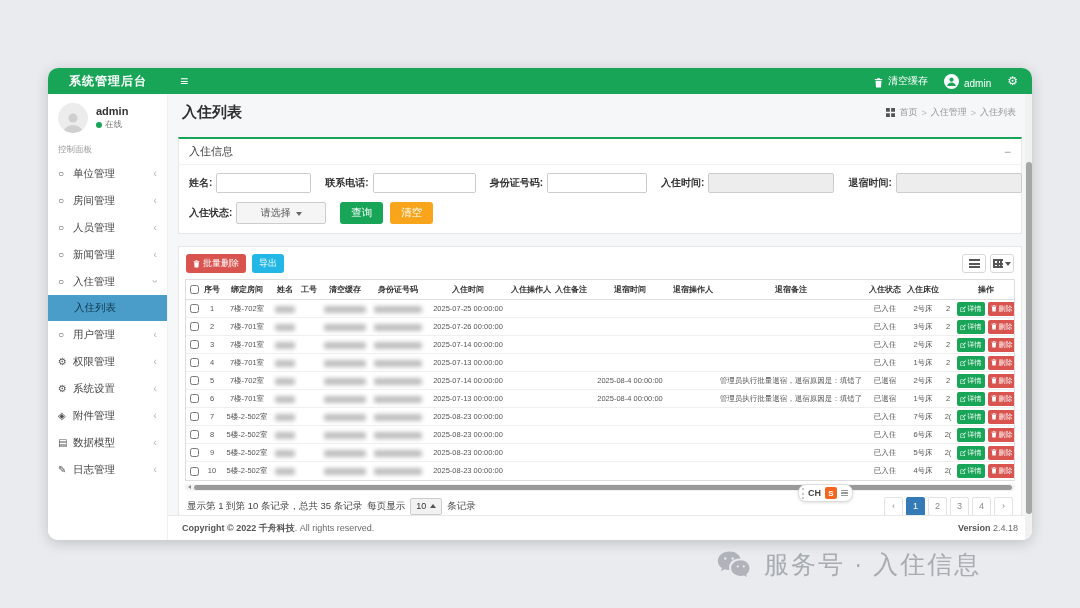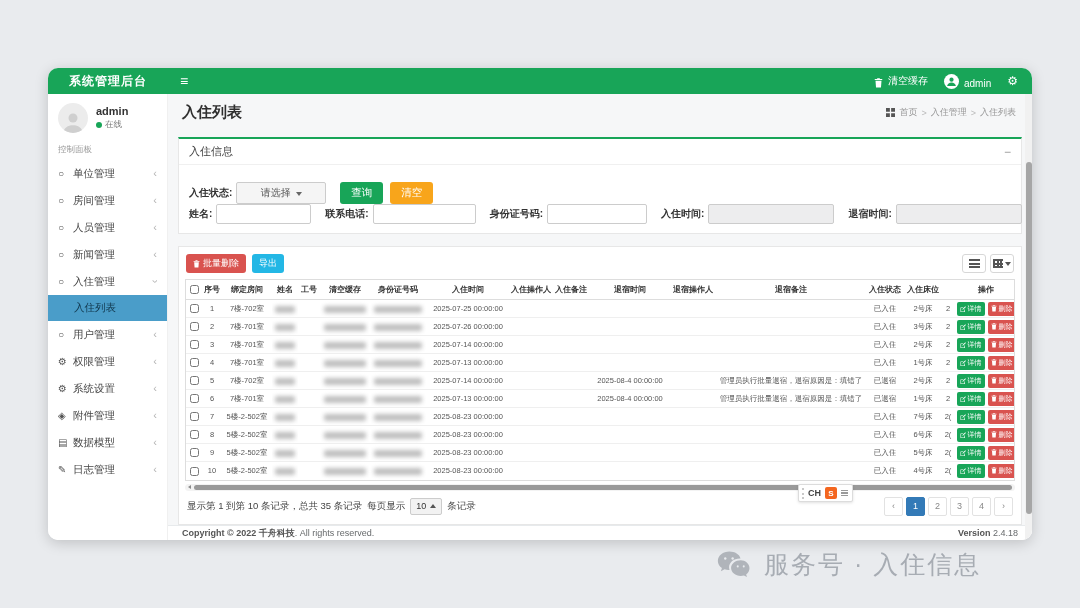--- a/index.html
+++ b/index.html
@@ -100,30 +100,30 @@
 
   .pagination-bar { display:flex; align-items:center; justify-content:space-between; padding:6px 8px 8px; }
   .pg-left { display:flex; align-items:center; gap:5px; font-size:9.5px; color:#444; }
   .page-size-box { border:1px solid #ccc; background:#f2f2f2; border-radius:2px; height:17px; padding:0 5px;
                    display:flex; align-items:center; gap:4px; font-size:9px; color:#333; cursor:pointer; }
   .pg-pages { display:flex; gap:3px; }
   .page-btn { min-width:19px; height:19px; border:1px solid #e2e2e2; background:#fff; border-radius:2px;
               font-size:9px; color:#888; display:flex; align-items:center; justify-content:center; cursor:pointer; font-family:inherit; }
   .page-btn.active { background:#337ab7; border-color:#337ab7; color:#fff; }
 
-  .footer { height:15px; background:#fff; border-top:1px solid #e7eaec; display:flex; align-items:center;
+  .footer { height:25px; background:#fff; border-top:1px solid #e7eaec; display:flex; align-items:center;
             justify-content:space-between; padding:0 14px; font-size:9px; color:#676a6c; }
   .fbold { font-weight:bold; color:#555; }
 
   .vscroll { position:absolute; top:26px; right:0; width:7px; height:446px; background:#f1f1f1; }
   .vthumb { position:absolute; top:68px; left:0.5px; width:6px; height:352px; background:#a6a6a6; border-radius:3px; }
 
   
   .ime-bar { position:absolute; left:798px; top:484px; height:18px; background:#fff; border:1px solid #dcdcdc;
-             border-radius:2px; box-shadow:0 1px 3px rgba(0,0,0,.12); display:flex; align-items:center; gap:4px; padding:0 4px 0 3px; }
+             border-radius:8px; box-shadow:0 1px 3px rgba(0,0,0,.12); display:flex; align-items:center; gap:4px; padding:0 4px 0 3px; }
   .ime-handle { width:2px; height:11px; border-left:2px dotted #c9c9c9; }
   .ime-lang { font-size:9px; color:#444; font-weight:bold; }
   .ime-sogou { width:12px; height:12px; border-radius:2px; background:#f4661f; color:#fff; font-size:8px; font-weight:bold;
                display:flex; align-items:center; justify-content:center; }
   .ime-menu { display:flex; flex-direction:column; gap:1px; }
   .ime-menu i { display:block; width:7px; height:1.5px; background:#9a9a9a; }
 
   
   .watermark { position:absolute; left:716px; top:548px; display:flex; align-items:center; gap:11px;
                color:#a7acb3; font-size:25px; letter-spacing:2px; }
@@ -252,31 +252,20 @@
               <span>入住列表</span>
             </div>
         </div>
 
         <div class="panel green-top">
           <div class="panel-heading">
             <span>入住信息</span>
             <span class="collapse-link">−</span>
           </div>
           <div class="filter-body">
-            <div class="form-row row2">
-              <div class="fgroup">
-                  <span class="flabel">入住状态:</span>
-                <div class="fselect">
-                  <span>请选择</span>
-                  <span class="caret-down"></span>
-                </div>
-              </div>
-              <button class="btn btn-green">查询</button>
-              <button class="btn btn-orange">清空</button>
-            </div>
             <div class="form-row">
               <div class="fgroup">
                   <span class="flabel">姓名:</span>
                   <input class="finput w1" style="">
                 </div>
               <div class="fgroup">
                   <span class="flabel">联系电话:</span>
                   <input class="finput w2" style="">
                 </div>
               <div class="fgroup">
@@ -284,20 +273,31 @@
                   <input class="finput w3" style="">
                 </div>
               <div class="fgroup">
                   <span class="flabel">入住时间:</span>
                   <input class="finput gray w4" style="">
                 </div>
               <div class="fgroup" style="margin-right:0">
                   <span class="flabel">退宿时间:</span>
                   <input class="finput gray w5" style="">
                 </div>
+            </div>
+            <div class="form-row row2">
+              <div class="fgroup">
+                  <span class="flabel">入住状态:</span>
+                <div class="fselect">
+                  <span>请选择</span>
+                  <span class="caret-down"></span>
+                </div>
+              </div>
+              <button class="btn btn-green">查询</button>
+              <button class="btn btn-orange">清空</button>
             </div>
           </div>
         </div>
 
         <div class="panel table-panel">
           <div class="tp-toolbar">
             <button class="btn-sm btn-red">
               <svg width="7" height="8" viewBox="0 0 12 13">
                   <path fill="#fff" d="M4.5 0h3l.6 1.2H11v1.3H1V1.2h2.9zM2 3.5h8l-.7 9H2.7z"></path>
                 </svg>

